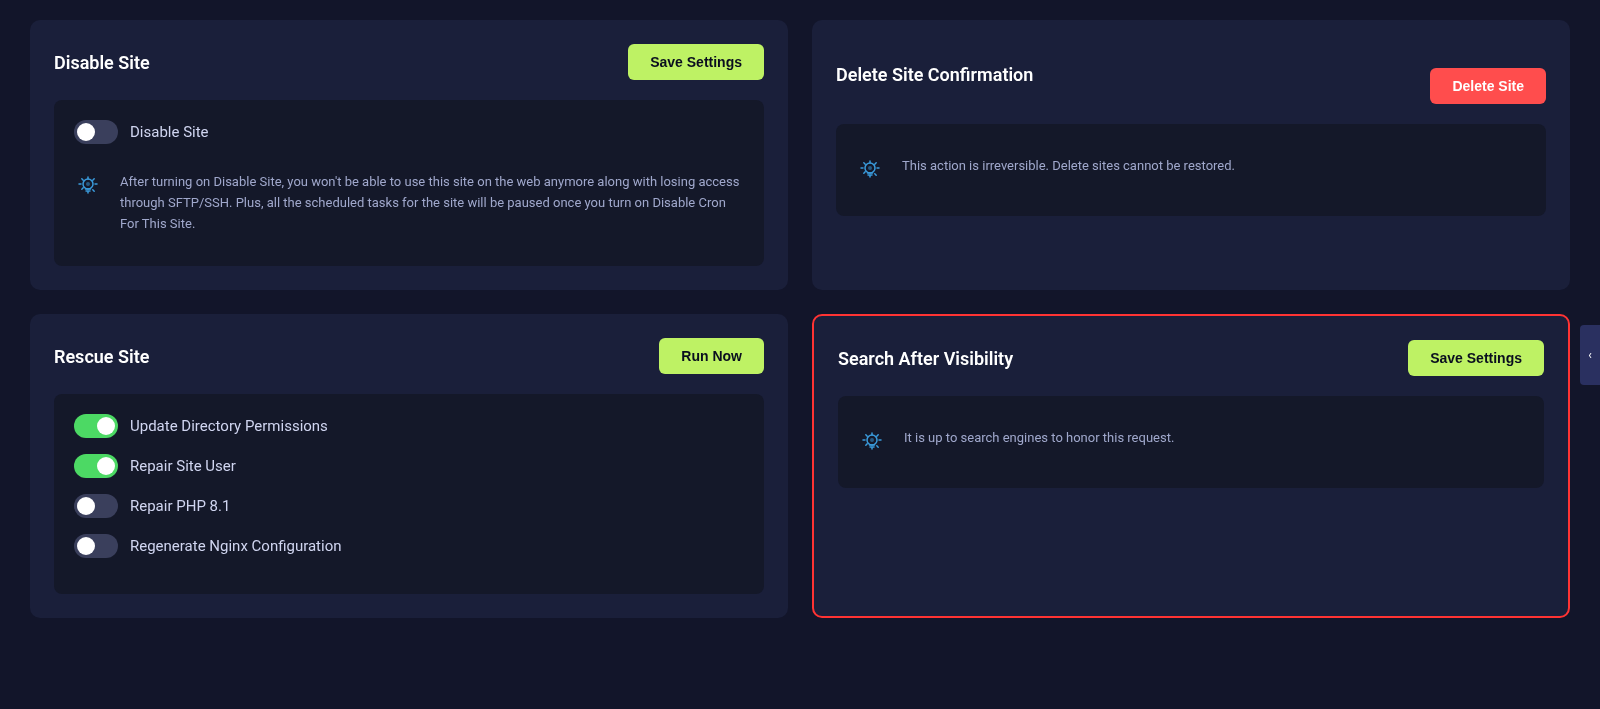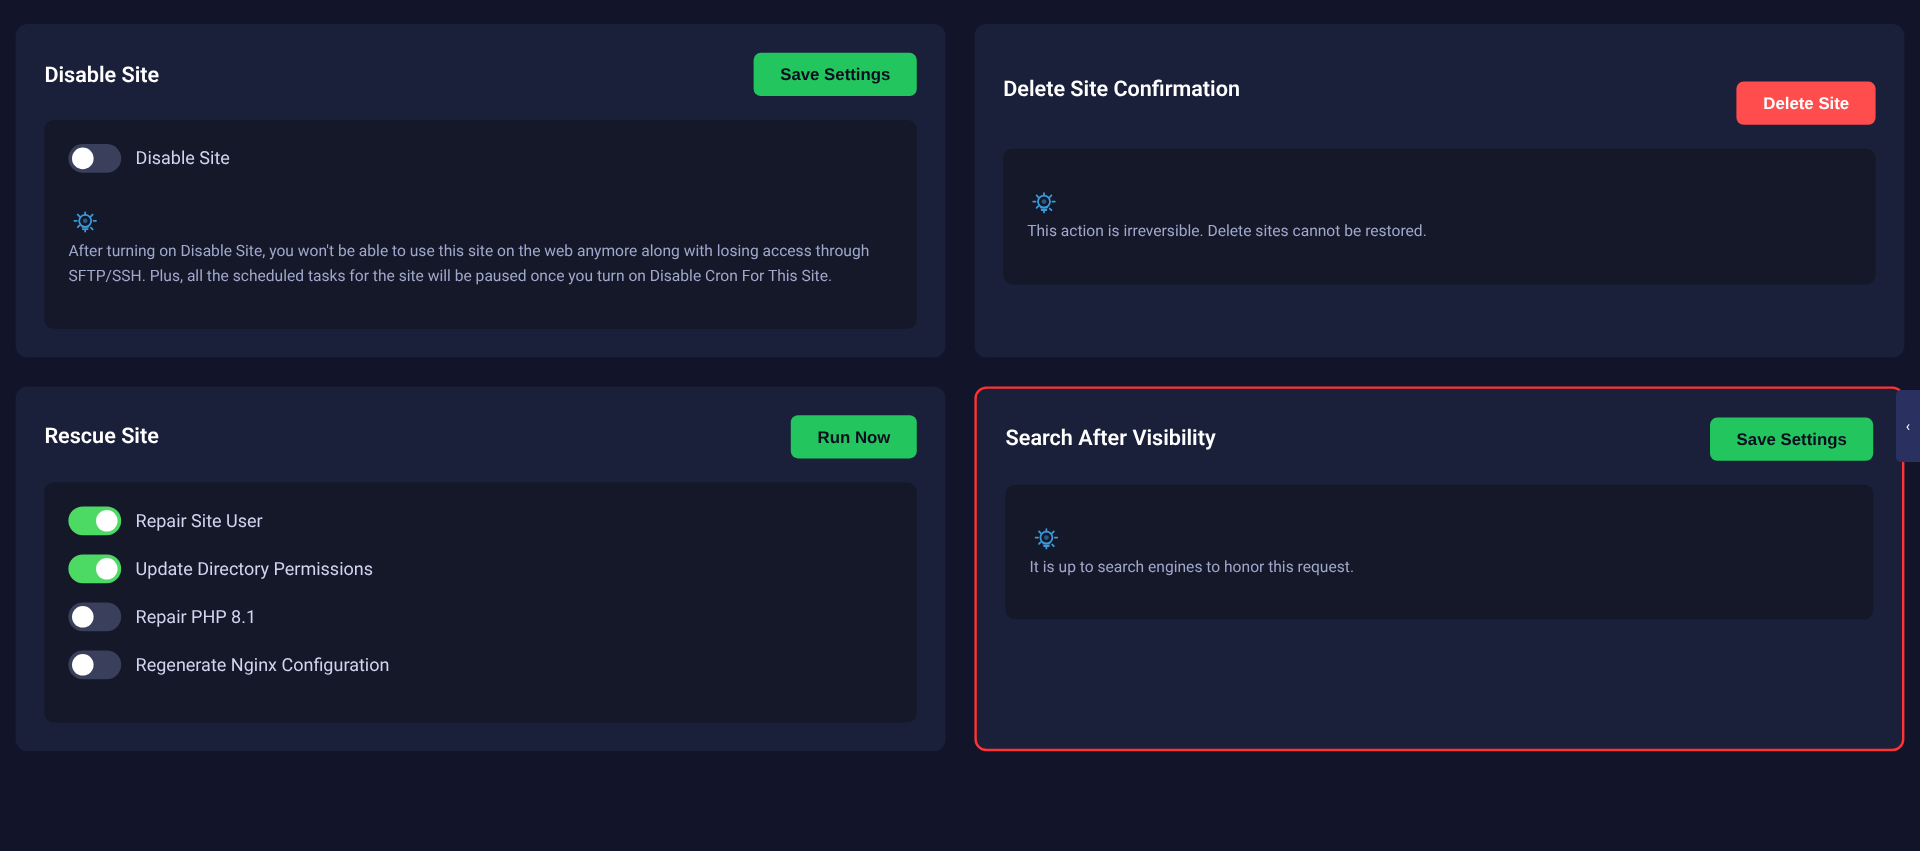--- a/index.html
+++ b/index.html
@@ -12,21 +12,21 @@
       background-color: #12152a;
       font-family: -apple-system, BlinkMacSystemFont, 'Segoe UI', Roboto, sans-serif;
       color: #ffffff;
       width: 1600px;
       height: 709px;
       overflow: hidden;
       position: relative;
     }
 
     .main-content {
-      padding: 20px 13px;
+      padding: 20px 30px;
       display: grid;
       grid-template-columns: 1fr 1fr;
       grid-template-rows: auto auto;
       gap: 24px;
     }
 
     .card {
       background-color: #1a1f3a;
       border-radius: 10px;
       padding: 24px;
@@ -39,21 +39,21 @@
       margin-bottom: 20px;
     }
 
     .card-title {
       font-size: 18px;
       font-weight: 600;
       color: #ffffff;
     }
 
     .btn-green {
-      background-color: #22c55e;
+      background-color: #bef264;
       color: #0a0e1f;
       border: none;
       border-radius: 6px;
       padding: 10px 22px;
       font-size: 14px;
       font-weight: 600;
       cursor: pointer;
     }
 
     .btn-red {
@@ -117,23 +117,22 @@
     }
 
     .toggle-label {
       font-size: 15px;
       color: #d0d5f0;
     }
 
     .info-row {
       display: flex;
       align-items: flex-start;
-      gap: 0;
+      gap: 18px;
       padding: 12px 0;
-      flex-direction: column;
     }
 
     .info-icon {
       width: 28px;
       height: 28px;
       flex-shrink: 0;
       display: flex;
       align-items: center;
       justify-content: center;
     }
@@ -213,25 +212,25 @@
   </div>
 
   <div class="card">
     <div class="card-header">
       <span class="card-title">Rescue Site</span>
       <button class="btn-green">Run Now</button>
     </div>
     <div class="card-body">
       <div class="toggle-row">
         <div class="toggle on"></div>
+        <span class="toggle-label">Update Directory Permissions</span>
+      </div>
+      <div class="toggle-row">
+        <div class="toggle on"></div>
         <span class="toggle-label">Repair Site User</span>
-      </div>
-      <div class="toggle-row">
-        <div class="toggle on"></div>
-        <span class="toggle-label">Update Directory Permissions</span>
       </div>
       <div class="toggle-row">
         <div class="toggle off"></div>
         <span class="toggle-label">Repair PHP 8.1</span>
       </div>
       <div class="toggle-row">
         <div class="toggle off"></div>
         <span class="toggle-label">Regenerate Nginx Configuration</span>
       </div>
     </div>

